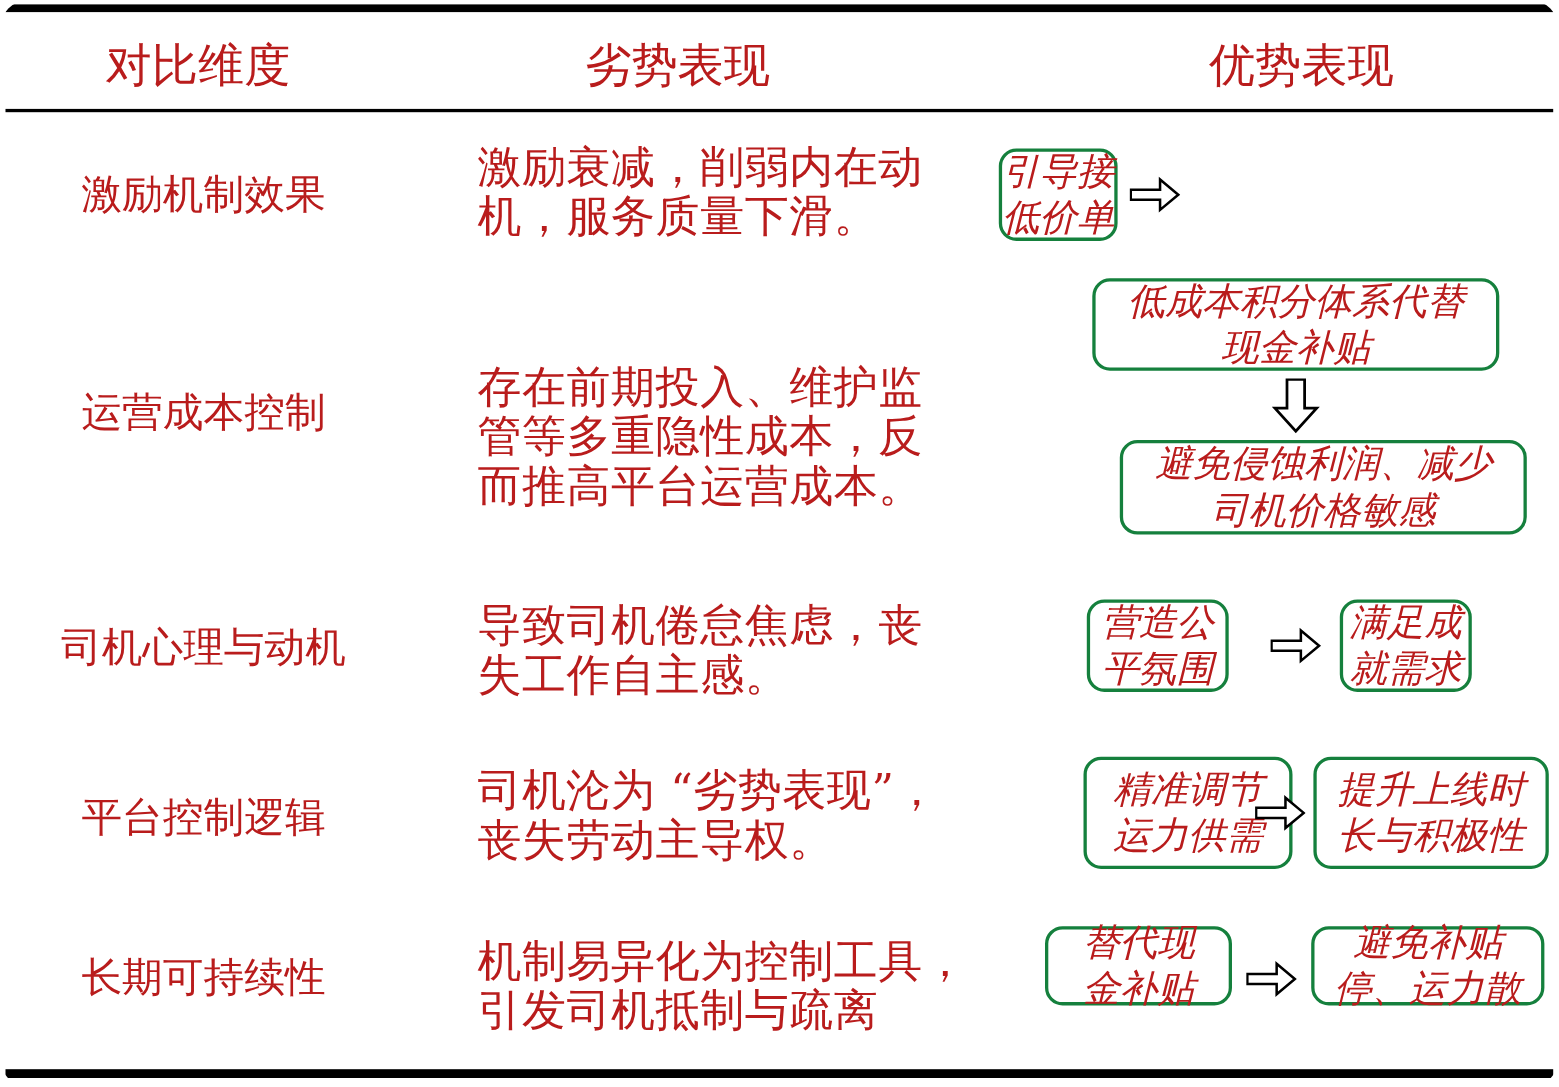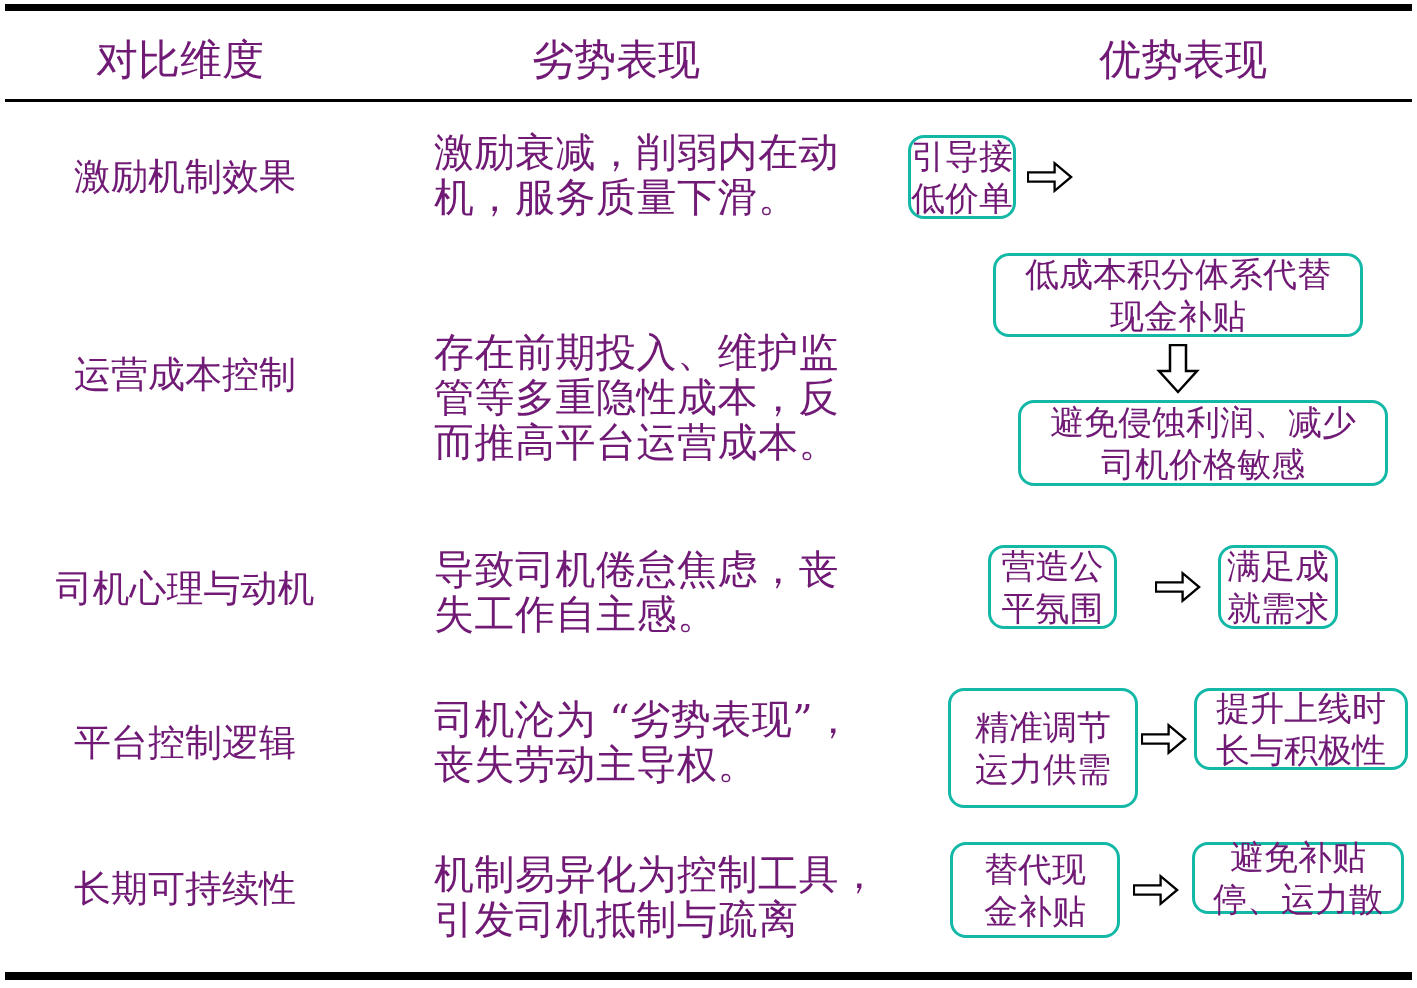--- a/index.html
+++ b/index.html
@@ -1,23 +1,24 @@
 <!DOCTYPE html>
 <html><head>
 <meta charset="utf-8">
 <style>
   html, body { margin: 0; padding: 0; background: #ffffff; }
   .figure {
     position: relative;
     width: 1417px;
     height: 988px;
     background: #ffffff;
-    color: #701a75;
+    color: #b91c1c;
     font-family: "DejaVu Serif", "Liberation Serif", serif;
     overflow: hidden;
+    border-radius: 26px;
   }
   .rule { position: absolute; left: 5px; right: 5px; background: #000000; }
   .rule-top    { top: 4px;   height: 7px; }
   .rule-header { top: 99px;  height: 3px; }
   .rule-bottom { top: 972px; height: 8px; }
 
   .hdr {
     position: absolute;
     top: 34px;
     width: 240px;
@@ -39,31 +40,32 @@
     position: absolute;
     left: 434px;
     width: 500px;
     font-size: 40px;
     line-height: 45px;
     letter-spacing: 0.5px;
     white-space: pre-line;
   }
   .flow-box {
     position: absolute;
-    border: 3px solid #14b8a6;
+    border: 3px solid #15803d;
     border-radius: 16px;
     background: #ffffff;
     display: flex;
     align-items: center;
     justify-content: center;
     text-align: center;
     font-size: 34px;
     line-height: 42px;
     white-space: pre-line;
     box-sizing: border-box;
+    font-style: italic;
   }
   .arrow { position: absolute; }
 </style>
 </head>
 <body>
 
 <div class="figure">
 
   <div class="rule rule-top"></div>
 
@@ -101,32 +103,32 @@
 平氛围</div>
   <svg class="arrow" style="left:1155px;top:570px" width="46" height="34" viewBox="0 0 50 36">
     <polygon points="1,13 30,13 30,3 48,18 30,33 30,23 1,23" fill="#ffffff" stroke="#000000" stroke-width="2.5"></polygon>
   </svg>
   <div class="flow-box" style="left:1218px;top:545px;width:120px;height:84px">满足成
 就需求</div>
 
   <div class="dim-label" style="top:720px">平台控制逻辑</div>
   <div class="disadv" style="top:697px">司机沦为 “劣势表现”，
 丧失劳动主导权。</div>
-  <div class="flow-box" style="left:948px;top:688px;width:190px;height:120px">精准调节
+  <div class="flow-box" style="left:985px;top:688px;width:190px;height:102px">精准调节
 运力供需</div>
   <svg class="arrow" style="left:1141px;top:722px" width="46" height="34" viewBox="0 0 50 36">
     <polygon points="1,13 30,13 30,3 48,18 30,33 30,23 1,23" fill="#ffffff" stroke="#000000" stroke-width="2.5"></polygon>
   </svg>
-  <div class="flow-box" style="left:1194px;top:688px;width:214px;height:82px">提升上线时
+  <div class="flow-box" style="left:1194px;top:688px;width:214px;height:102px">提升上线时
 长与积极性</div>
 
   <div class="dim-label" style="top:866px">长期可持续性</div>
   <div class="disadv" style="top:852px">机制易异化为控制工具，
 引发司机抵制与疏离</div>
-  <div class="flow-box" style="left:950px;top:842px;width:170px;height:96px">替代现
+  <div class="flow-box" style="left:950px;top:842px;width:170px;height:72px">替代现
 金补贴</div>
   <svg class="arrow" style="left:1133px;top:873px" width="46" height="34" viewBox="0 0 50 36">
     <polygon points="1,13 30,13 30,3 48,18 30,33 30,23 1,23" fill="#ffffff" stroke="#000000" stroke-width="2.5"></polygon>
   </svg>
   <div class="flow-box" style="left:1192px;top:842px;width:212px;height:72px">避免补贴
 停、运力散</div>
 
   <div class="rule rule-bottom"></div>
 
 </div>

